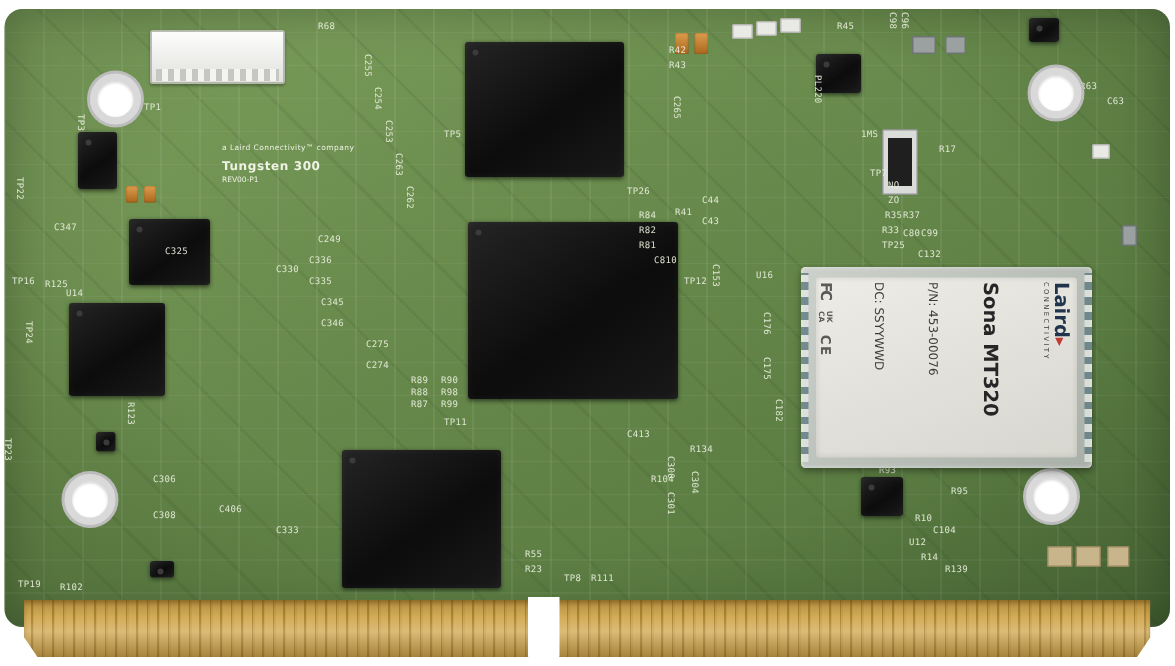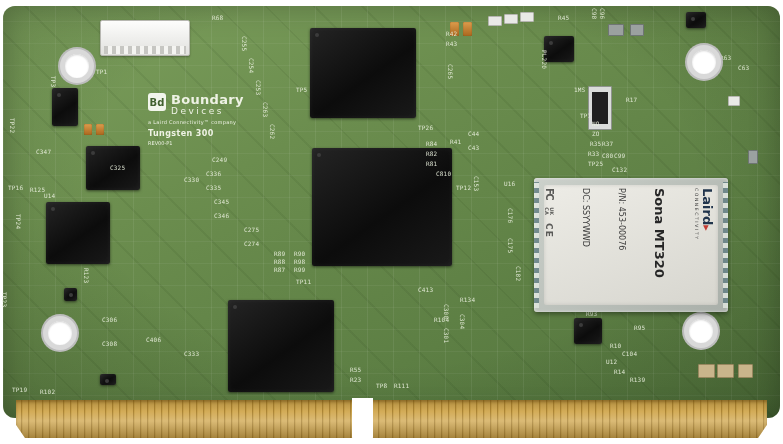--- a/index.html
+++ b/index.html
@@ -213,27 +213,20 @@
   <div id="hole-layer">
       <div class="hole" style="left: 77px; top: 66px;"></div>
       <div class="hole" style="left: 704px; top: 62px;"></div>
       <div class="hole" style="left: 60px; top: 333px;"></div>
       <div class="hole" style="left: 701px; top: 331px;"></div>
     </div>
 
   <div class="fpc"></div>
 
   <div class="logo-block">
-    <div class="logo-row">
-      <div class="bd-badge">Bd</div>
-      <div>
-        <div class="brand1">Boundary</div>
-        <div class="brand2">Devices</div>
-      </div>
-    </div>
     <div class="subbrand">a Laird Connectivity™ company</div>
     <div class="product">Tungsten 300</div>
     <div class="revision">REV00-P1</div>
   </div>
 
   <div class="module">
     <div class="module-label"></div>
   </div>
   <div class="module-rot">
     <div>

